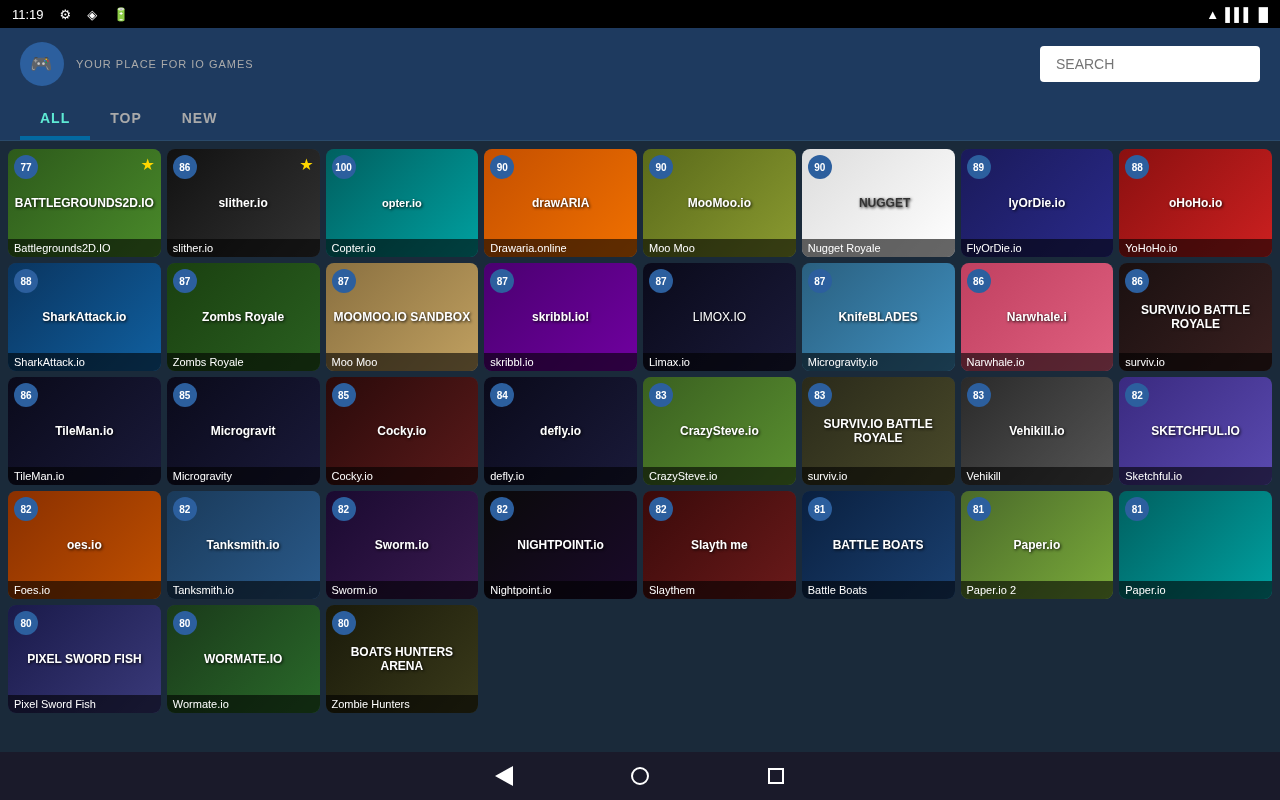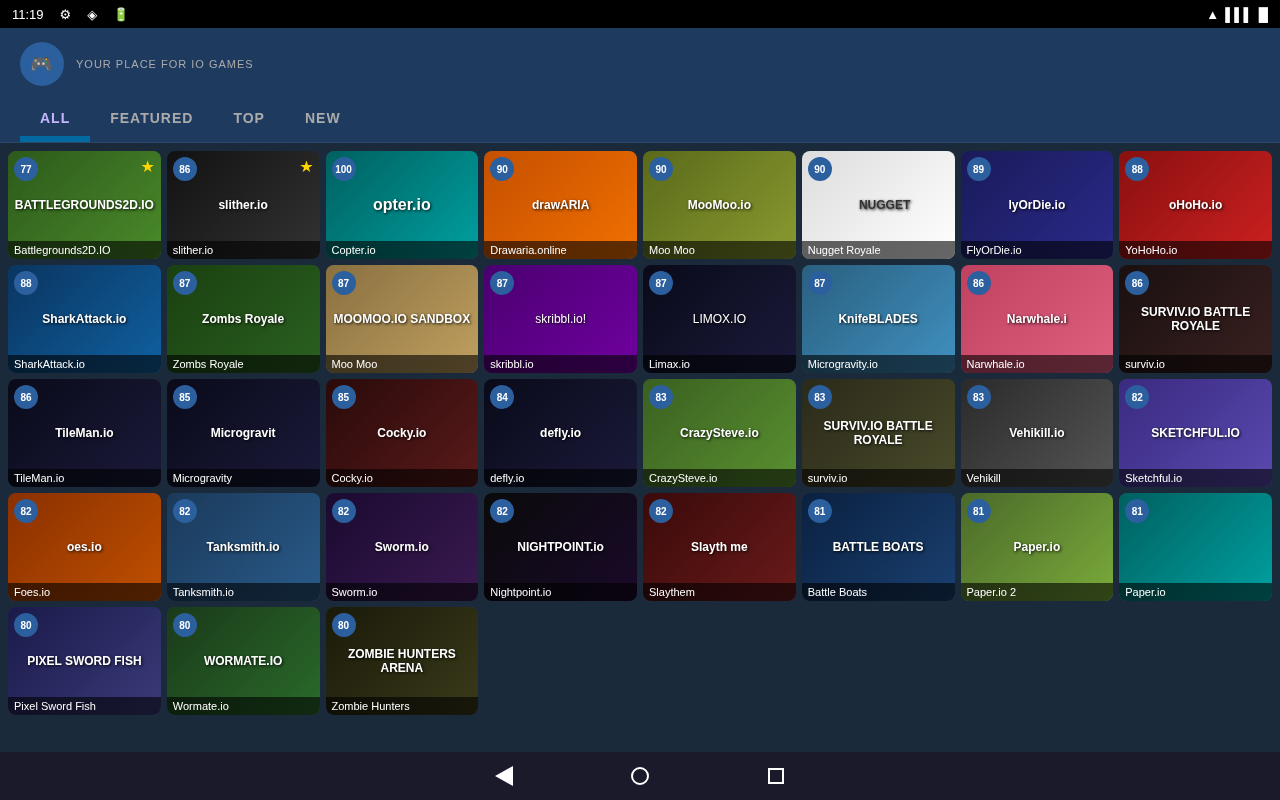--- a/index.html
+++ b/index.html
@@ -68,22 +68,22 @@
     .nav-tab {
       padding: 10px 20px;
       font-size: 14px;
       font-weight: bold;
       color: #aaa;
       cursor: pointer;
       border-bottom: 3px solid transparent;
       letter-spacing: 1px;
     }
     .nav-tab.active {
-      color: #c4b5fd;
-      border-bottom: 6px solid #0369a1;
+      color: #5eead4;
+      border-bottom: 4px solid #0369a1;
     }
 
     
     .games-grid {
       display: grid;
       grid-template-columns: repeat(8, 1fr);
       gap: 6px;
       padding: 8px;
       background: #1a2a3a;
       overflow: hidden;
@@ -209,25 +209,25 @@
   </div>
 </div>
 
 <div class="header">
   <div class="logo-area">
     <div class="logo-icon">🎮</div>
     <div class="logo-text">
       <div class="logo-sub">YOUR PLACE FOR IO GAMES</div>
     </div>
   </div>
+  <input type="text" class="search-box" placeholder="SEARCH" style="">
 </div>
 
 <div class="nav-tabs">
   <div class="nav-tab active">ALL</div>
-  <div class="nav-tab">FEATURED</div>
   <div class="nav-tab">TOP</div>
   <div class="nav-tab">NEW</div>
 </div>
 
 <div class="games-grid" id="games-grid">
 <div class="game-card">
       <div class="game-card-bg bg-green">
         <span style="font-size:12px; text-align:center; padding:4px; text-shadow:1px 1px 3px rgba(0,0,0,0.9); font-weight:bold;">BATTLEGROUNDS2D.IO</span>
       </div>
       <div class="score-badge">77</div>
@@ -237,21 +237,21 @@
     <div class="game-card">
       <div class="game-card-bg bg-dark">
         <span style="font-size:12px; text-align:center; padding:4px; text-shadow:1px 1px 3px rgba(0,0,0,0.9); font-weight:bold;">slither.io</span>
       </div>
       <div class="score-badge">86</div>
       <div class="star-icon">★</div>
       <div class="game-title-bar">slither.io</div>
     </div>
     <div class="game-card">
       <div class="game-card-bg bg-teal">
-        <span style="font-size:16px; text-align:center; padding:4px; text-shadow:1px 1px 3px rgba(0,0,0,0.9); font-weight:bold;">opter.io</span>
+        <span style="font-size:11px; text-align:center; padding:4px; text-shadow:1px 1px 3px rgba(0,0,0,0.9); font-weight:bold;">opter.io</span>
       </div>
       <div class="score-badge">100</div>
 
       <div class="game-title-bar">Copter.io</div>
     </div>
     <div class="game-card">
       <div class="game-card-bg bg-orange">
         <span style="font-size:12px; padding:4px; text-shadow:1px 1px 3px rgba(0,0,0,0.9); font-weight:bold;">drawARIA</span>
       </div>
       <div class="score-badge">90</div>
@@ -309,21 +309,21 @@
     <div class="game-card">
       <div class="game-card-bg bg-sandy">
         <span style="font-size:12px; text-align:center; padding:4px; text-shadow:1px 1px 3px rgba(0,0,0,0.9); font-weight:bold;">MOOMOO.IO SANDBOX</span>
       </div>
       <div class="score-badge">87</div>
 
       <div class="game-title-bar">Moo Moo</div>
     </div>
     <div class="game-card">
       <div class="game-card-bg bg-purple">
-        <span style="font-size:12px; text-align:left; padding:4px; text-shadow:1px 1px 3px rgba(0,0,0,0.9); font-weight:normal;">skribbl.io!</span>
+        <span style="font-size:12px; text-align:left; padding:4px; text-shadow:1px 1px 3px rgba(0,0,0,0.9); font-weight:bold;">skribbl.io!</span>
       </div>
       <div class="score-badge">87</div>
 
       <div class="game-title-bar">skribbl.io</div>
     </div>
     <div class="game-card">
       <div class="game-card-bg bg-dark2">
         <span style="font-size:12px; text-align:center; padding:4px; text-shadow:1px 1px 3px rgba(0,0,0,0.9); font-weight:normal;">LIMOX.IO</span>
       </div>
       <div class="score-badge">87</div>
@@ -493,21 +493,21 @@
     <div class="game-card">
       <div class="game-card-bg bg-worm">
         <span style="font-size:12px; text-align:center; padding:4px; text-shadow:1px 1px 3px rgba(0,0,0,0.9); font-weight:bold;">WORMATE.IO</span>
       </div>
       <div class="score-badge">80</div>
 
       <div class="game-title-bar">Wormate.io</div>
     </div>
     <div class="game-card">
       <div class="game-card-bg bg-zombie">
-        <span style="font-size:12px; text-align:center; padding:4px; text-shadow:1px 1px 3px rgba(0,0,0,0.9); font-weight:bold;">ZOMBIE HUNTERS ARENA</span>
+        <span style="font-size:12px; text-align:center; padding:4px; text-shadow:1px 1px 3px rgba(0,0,0,0.9); font-weight:bold;">BOATS HUNTERS ARENA</span>
       </div>
       <div class="score-badge">80</div>
 
       <div class="game-title-bar">Zombie Hunters</div>
     </div>
   </div>
 
 <div class="bottom-nav">
   <div class="bottom-btn">
     <div class="triangle"></div>

